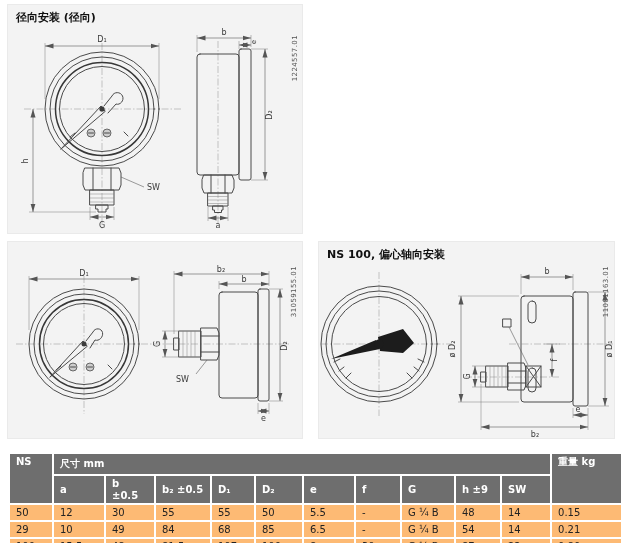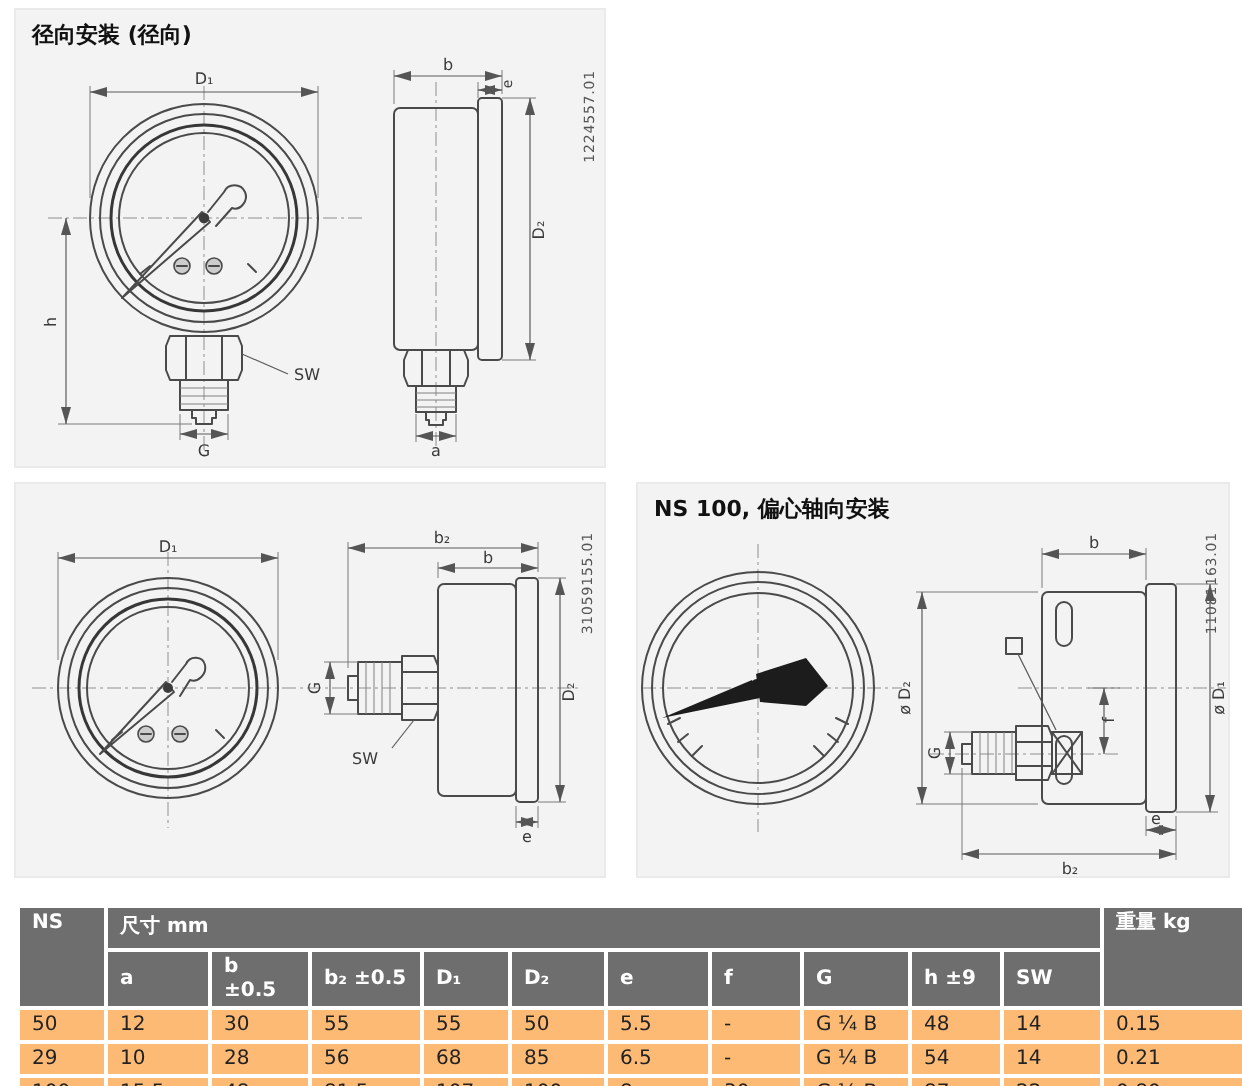--- a/index.html
+++ b/index.html
@@ -369,22 +369,22 @@
       <td>5.5</td>
       <td>-</td>
       <td>G ¼ B</td>
       <td>48</td>
       <td>14</td>
       <td>0.15</td>
     </tr>
     <tr>
       <td>29</td>
       <td>10</td>
-      <td>28</td>
-      <td>56</td>
+      <td>49</td>
+      <td>84</td>
       <td>68</td>
       <td>85</td>
       <td>6.5</td>
       <td>-</td>
       <td>G ¼ B</td>
       <td>54</td>
       <td>14</td>
       <td>0.21</td>
     </tr>
     <tr>

